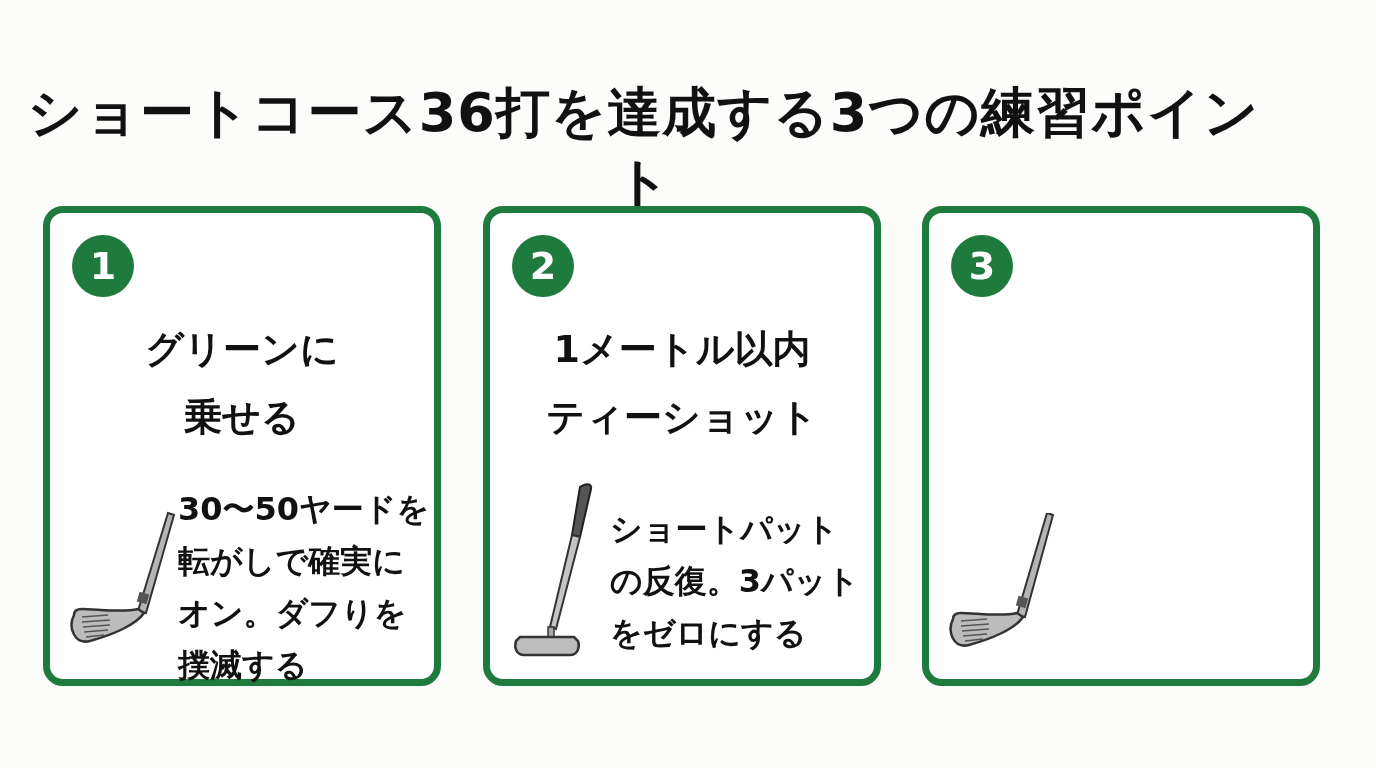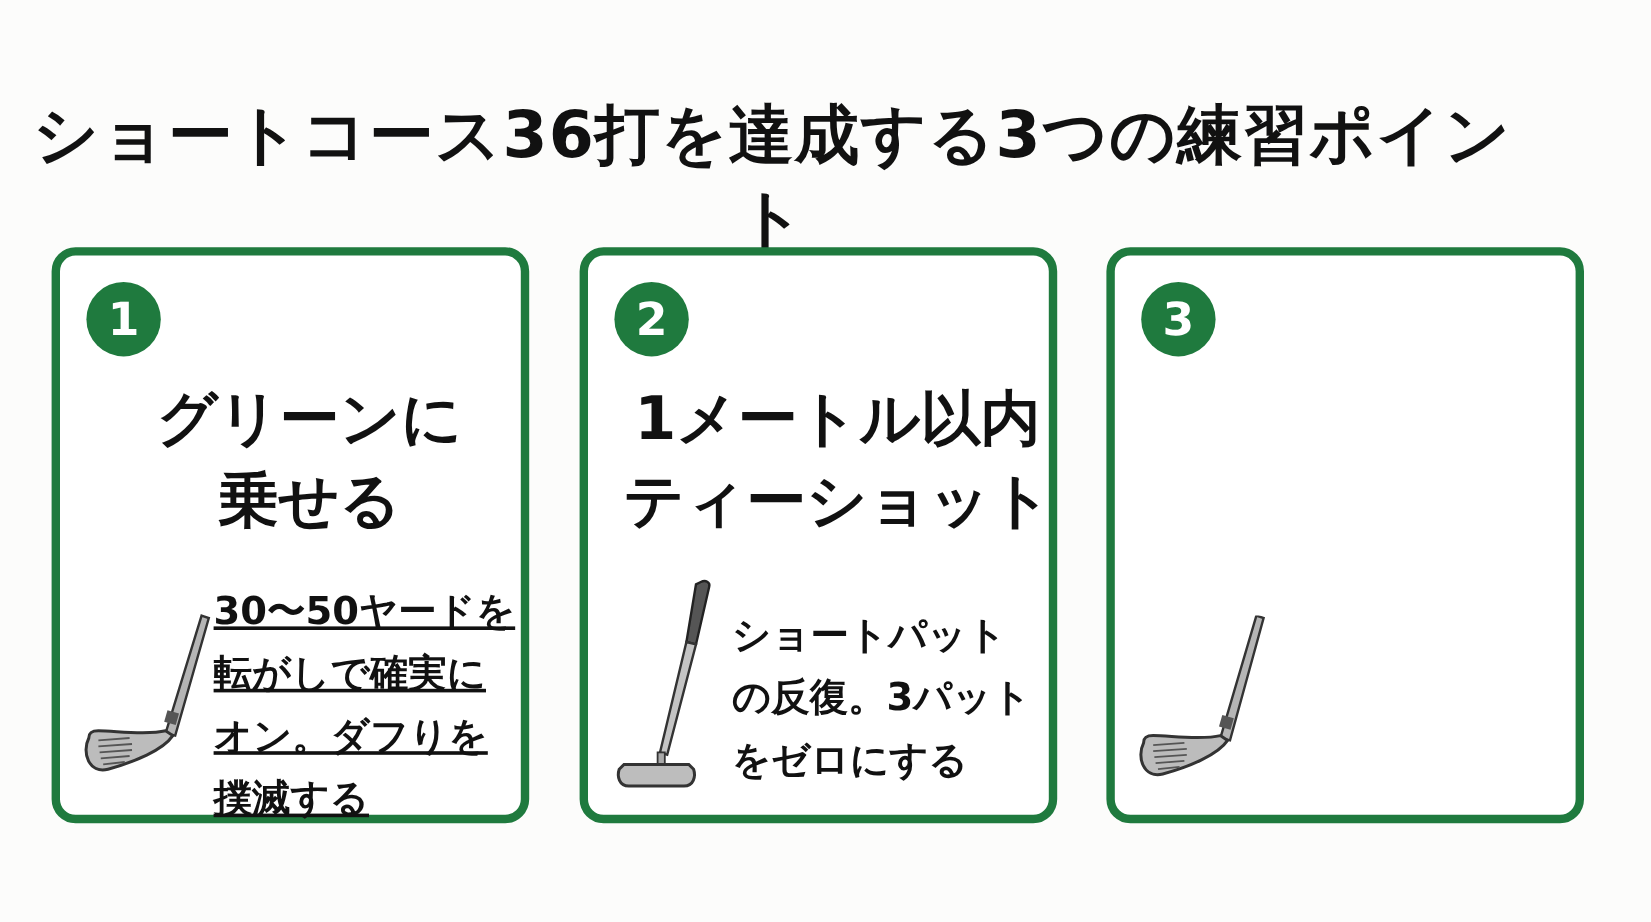--- a/index.html
+++ b/index.html
@@ -15,22 +15,22 @@
   .card {
     position:absolute; top:206px; width:398px; height:480px;
     border:7px solid #1f7a3e; border-radius:20px; background:#fff; box-sizing:border-box;
   }
   .badge {
     position:absolute; left:22px; top:22px; width:62px; height:62px; border-radius:50%;
     background:#1f7a3e; color:#fff; font-size:38px; font-weight:bold;
     display:flex; align-items:center; justify-content:center;
   }
   .heading {
-    position:absolute; left:16px; top:102px; width:100%; text-align:center;
-    font-size:50px; font-weight:bold; line-height:68px; white-space:pre-line;
+    position:absolute; left:0; top:102px; width:100%; text-align:center;
+    font-size:38px; font-weight:bold; line-height:68px; white-space:pre-line;
   }
   .body-text {
     position:absolute; font-size:32px; font-weight:bold; line-height:52px; white-space:pre-line;
   }
   .club { position:absolute; }
 </style>
 </head>
 <body>
 
 <div class="title">ショートコース36打を達成する3つの練習ポイント</div>
@@ -44,21 +44,21 @@
     <rect x="78" y="84" width="10" height="10" fill="#555" transform="rotate(16 83 89)"></rect>
     <path d="M14 106 C 8 118, 14 136, 30 132 C 52 126, 76 116, 84 104 L78 100 C 62 104, 36 100, 22 100 C 16 100, 14 102, 14 106 Z" fill="#bcbcbc" stroke="#333" stroke-width="2.5"></path>
     <g stroke="#555" stroke-width="1.5">
       <line x1="22" y1="108" x2="48" y2="106"></line>
         <line x1="22" y1="113" x2="50" y2="111"></line>
       <line x1="23" y1="118" x2="50" y2="116"></line>
         <line x1="24" y1="123" x2="48" y2="121"></line>
       <line x1="26" y1="128" x2="44" y2="126"></line>
     </g>
   </svg>
-  <div class="body-text" style="left:128px; top:270px;text-decoration:underline;">30〜50ヤードを
+  <div class="body-text" style="left:128px; top:270px;">30〜50ヤードを
 転がしで確実に
 オン。ダフりを
 撲滅する</div>
 </div>
 
 <div class="card" style="left:483px;">
   <div class="badge">2</div>
   <div class="heading">1メートル以内
 ティーショット</div>
   <svg class="club" style="left:18px; top:266px;" width="90" height="190" viewBox="0 0 90 190">

